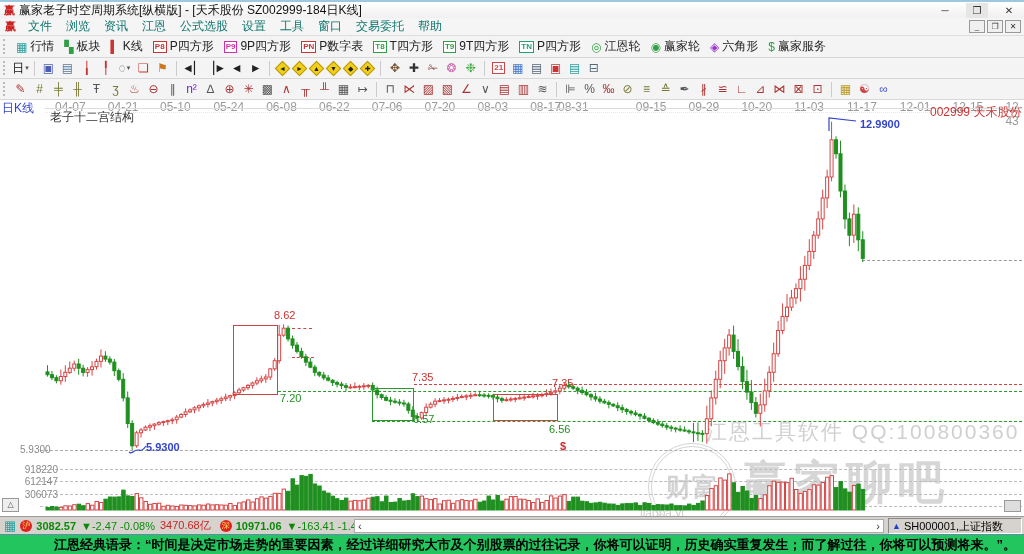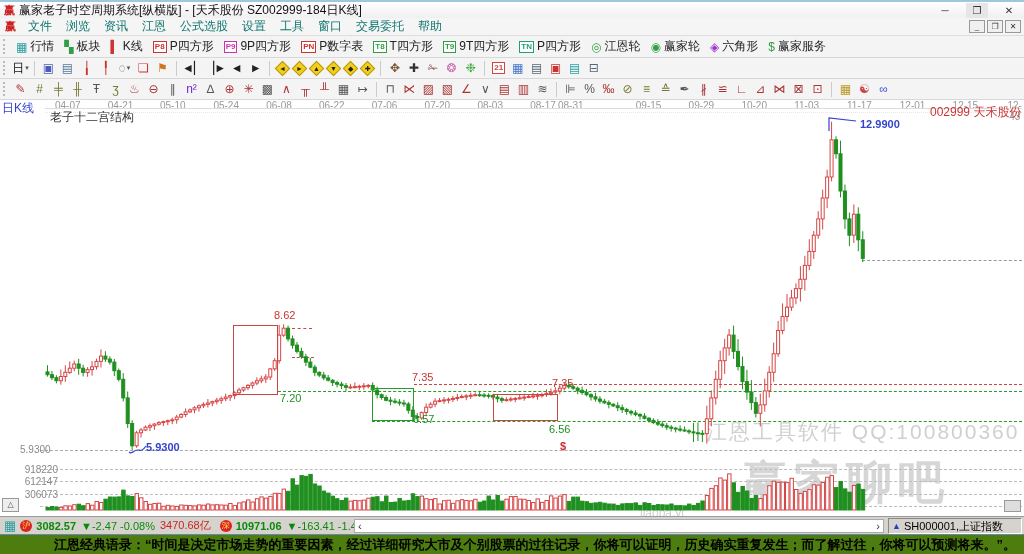--- a/index.html
+++ b/index.html
@@ -35,21 +35,21 @@
   .boxicon{display:inline-block;font-size:8px;font-weight:bold;line-height:10px;padding:0 1px;
     border:1px solid currentColor;background:#fff;}
   .tbi{display:inline-flex;align-items:center;justify-content:center;min-width:17px;height:17px;
     font-size:12px;margin:0 1px;}
   .tbi .dd{font-size:7px;color:#555;margin-left:1px;}
   .diamond{width:11px;height:11px;background:#f2cf1b;border:1px solid #b8960c;transform:rotate(45deg);
     display:inline-flex;align-items:center;justify-content:center;margin:0 3px;}
   .diamond span{transform:rotate(-45deg);font-size:7px;color:#222;line-height:1;}
   
   #chart{position:absolute;left:0;top:100px;width:1024px;height:416px;background:#fff;overflow:hidden;}
-  .date-label{position:absolute;top:0;font-size:10px;color:#999;z-index:1;text-align:center;}
+  .date-label{position:absolute;top:0;font-size:12px;color:#999;z-index:1;}
   .hline{position:absolute;z-index:1;height:0;}
   #chart svg{position:absolute;left:0;top:0;z-index:2;}
   .annbox{position:absolute;z-index:3;background:transparent;}
   .annlabel{position:absolute;z-index:4;font-size:11px;line-height:11px;}
   .red{color:#cc3333;} .green{color:#1f8f1f;} .blue{color:#3344cc;} .gray{color:#888;}
   .vol-label{position:absolute;left:14px;width:44px;text-align:right;font-size:10px;color:#888;z-index:1;}
   .watermark{position:absolute;color:#d0d0d0;z-index:0;white-space:nowrap;}
   #wm-stamp{position:absolute;left:648px;top:343px;width:88px;height:88px;border:4px double #d4d4d4;
     border-radius:50%;display:flex;align-items:center;justify-content:center;font-size:26px;
     color:#d4d4d4;font-weight:bold;z-index:0;}
@@ -67,21 +67,21 @@
   .chg-green{color:#0a8a0a;margin-right:5px;}
   .amt-red{color:#cc2222;margin-right:5px;}
   #scrollbar{position:absolute;left:354px;top:2px;width:530px;height:14px;background:#fff;
     border:1px solid #aaa;display:flex;align-items:center;justify-content:space-between;}
   #scrollbar .arr{font-size:11px;color:#333;line-height:12px;padding:0 3px;}
   #index-panel{position:absolute;left:888px;top:1px;width:134px;height:16px;background:#d6d3ce;
     border:1px solid #888;border-bottom-color:#fff;border-right-color:#fff;
     display:flex;align-items:center;font-size:11px;color:#000;}
   #index-panel .ic{color:#2244cc;font-size:9px;margin:0 3px;}
   
-  #footer{position:absolute;left:0;top:534px;width:1024px;height:20px;background:#4d7c0f;
+  #footer{position:absolute;left:0;top:534px;width:1024px;height:20px;background:#22c55e;
     border-top:1px solid #6688aa;font-size:13px;font-weight:bold;color:#000;
     line-height:19px;padding-left:54px;overflow:hidden;white-space:nowrap;}
 </style>
 </head>
 <body>
 
 <div id="app">
 
   <div class="titlebar">
     <span class="logo">赢</span>
@@ -300,20 +300,21 @@
     <div class="hline" style="left:45px;top:12px;width:977px;border-top:1px dotted #e6e6e6;"></div>
     <div class="annlabel" style="left:50px;top:12px;font-size:12px;color:#333;">老子十二宫结构</div>
     <div class="annlabel red" style="left:930px;top:7px;font-size:12px;">
       <span>002999</span>
       <span>天禾股份</span>
     </div>
 
     <div class="watermark" style="left:706px;top:318px;font-size:21px;letter-spacing:2px;">江恩工具软件  QQ:100800360</div>
     <div class="watermark" style="left:742px;top:352px;font-size:46px;font-weight:bold;letter-spacing:6px;color:#d6d6d6;">赢家聊吧</div>
     <div class="watermark" style="left:640px;top:406px;font-size:12px;">liaoba.yi</div>
+    <div id="wm-stamp">财富</div>
 
     <div class="hline" style="left:278px;top:291px;width:744px;border-top:1px dashed #2a9a2a;"></div>
     <div class="hline" style="left:414px;top:284px;width:608px;border-top:1px dashed #cc4444;"></div>
     <div class="hline" style="left:372px;top:321px;width:650px;border-top:1px dashed #2a9a2a;"></div>
     <div class="hline" style="left:40px;top:350px;width:982px;border-top:1px dashed #aaaaaa;"></div>
     <div class="hline" style="left:862px;top:160px;width:160px;border-top:1px dashed #999999;"></div>
     <div class="hline" style="left:292px;top:228px;width:20px;border-top:1px dashed #cc4444;"></div>
     <div class="hline" style="left:292px;top:257px;width:22px;border-top:1px dashed #cc4444;"></div>
 
     <div class="hline" style="left:40px;top:369px;width:982px;border-top:1px dashed #bbbbbb;"></div>

